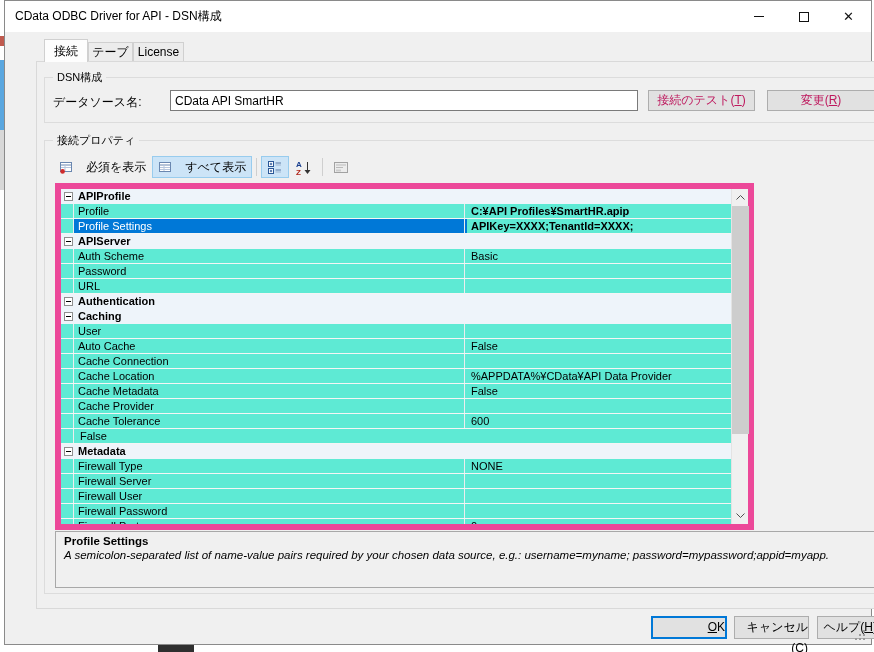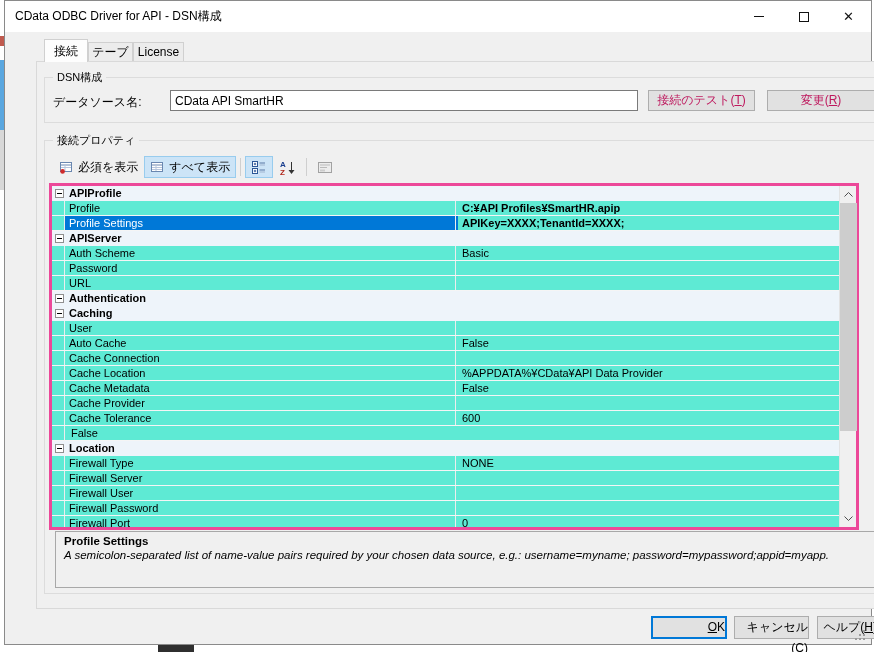--- a/index.html
+++ b/index.html
@@ -27,26 +27,26 @@
   .tabpage{position:absolute;left:2px;top:29px;width:862px;height:548px;border:1px solid #d9d9d9;background:var(--dlg-bg);z-index:1;}
   
   .group{position:absolute;border:1px solid #dcdcdc;}
   .group>.legend{position:absolute;top:-8px;left:8px;background:var(--dlg-bg);padding:0 4px;font-size:11px;color:#000;line-height:14px;}
   
   .dsn-label{position:absolute;left:8px;top:16px;font-size:12px;color:#000;}
   .dsn-input{position:absolute;left:125px;top:12px;width:468px;height:21px;border:1px solid #7a7a7a;background:#fff;font-size:12px;font-family:"Liberation Sans",sans-serif;padding:0 4px;color:#000;}
   .push{position:absolute;top:12px;height:21px;background:var(--btn-bg);border:1px solid var(--btn-border);font-size:12px;color:#be185d;text-align:center;line-height:19px;}
   
   .toolbar{position:absolute;left:8px;top:13px;height:26px;display:flex;align-items:center;}
-  .tbtn{display:flex;align-items:center;gap:4px;height:22px;padding:0 5px;font-size:12px;color:#000;border:1px solid transparent;}
+  .tbtn{display:flex;align-items:center;gap:12px;height:22px;padding:0 5px;font-size:12px;color:#000;border:1px solid transparent;}
   .tbtn.toggled{background:var(--toggle-bg);border-color:var(--toggle-border);}
   .tsep{width:1px;height:18px;background:#cfcfcf;margin:0 4px;}
   .tbtn.disabled{opacity:.9;}
   
-  .grid{position:absolute;left:4px;top:42px;width:810px;height:347px;border:3px solid #ec4899;background:#fff;display:flex;}
+  .grid{position:absolute;left:10px;top:42px;width:699px;height:347px;border:6px solid #ec4899;background:#fff;display:flex;}
   .rows{width:792px;overflow:hidden;}
   .prow{display:flex;height:15px;line-height:15px;font-size:11px;color:#000;background:#5eead4;}
   .prow.cat{background:var(--cat-bg);font-weight:bold;align-items:center;padding-left:3px;}
   .expander{width:9px;height:9px;border:1px solid #8f8f8f;background:#fff;position:relative;margin-right:5px;flex:none;}
   .expander::after{content:"";position:absolute;left:1px;right:1px;top:3px;height:1px;background:#000;}
   .indent{width:13px;border-right:1px solid #ededed;flex:none;}
   .pname{width:391px;padding-left:4px;border-right:1px solid #ededed;white-space:nowrap;overflow:hidden;flex:none;}
   .pvalue{flex:1;padding-left:6px;white-space:nowrap;overflow:hidden;}
   .pvalue.bold{font-weight:bold;}
   .prow.item{border-bottom:1px solid #f5f5f5;}
@@ -247,21 +247,21 @@
                   <span class="indent"></span>
                   <span class="pname">Cache Tolerance</span>
                   <span class="pvalue">600</span>
                 </div>
                 <div class="prow item">
                   <span class="indent"></span>
                   <span class="pvalue">False</span>
                 </div>
                 <div class="prow cat">
                   <span class="expander"></span>
-                  <span>Location</span>
+                  <span>Metadata</span>
                 </div>
                 <div class="prow item">
                   <span class="indent"></span>
                   <span class="pname">Firewall Type</span>
                   <span class="pvalue">NONE</span>
                 </div>
                 <div class="prow item">
                   <span class="indent"></span>
                   <span class="pname">Firewall Server</span>
                   <span class="pvalue"></span>

